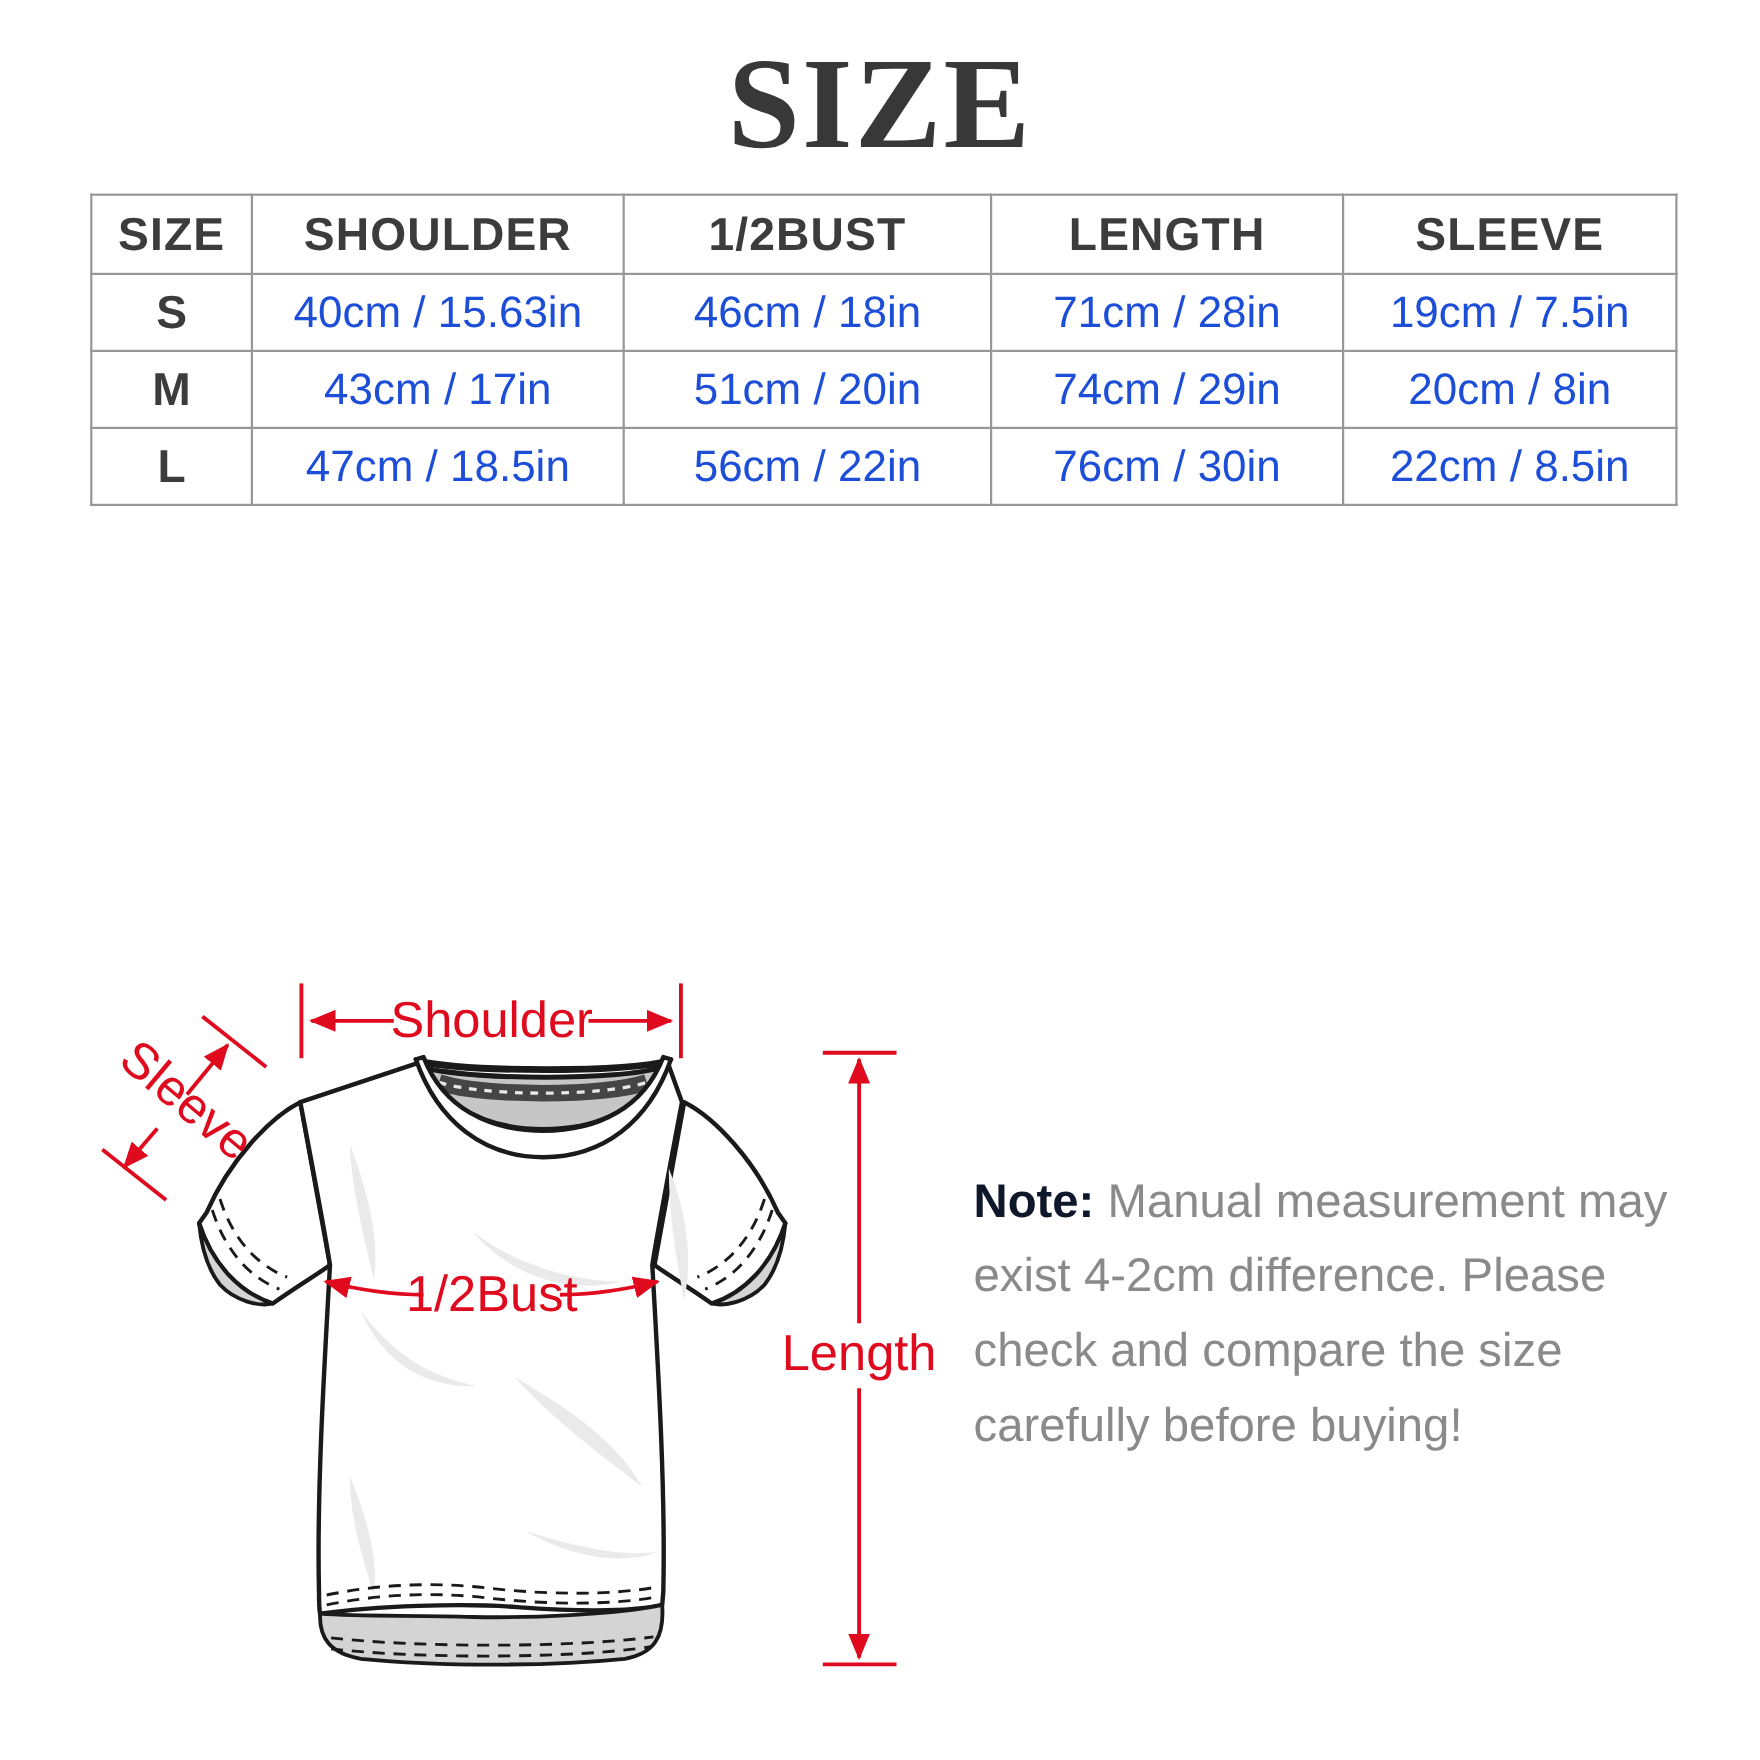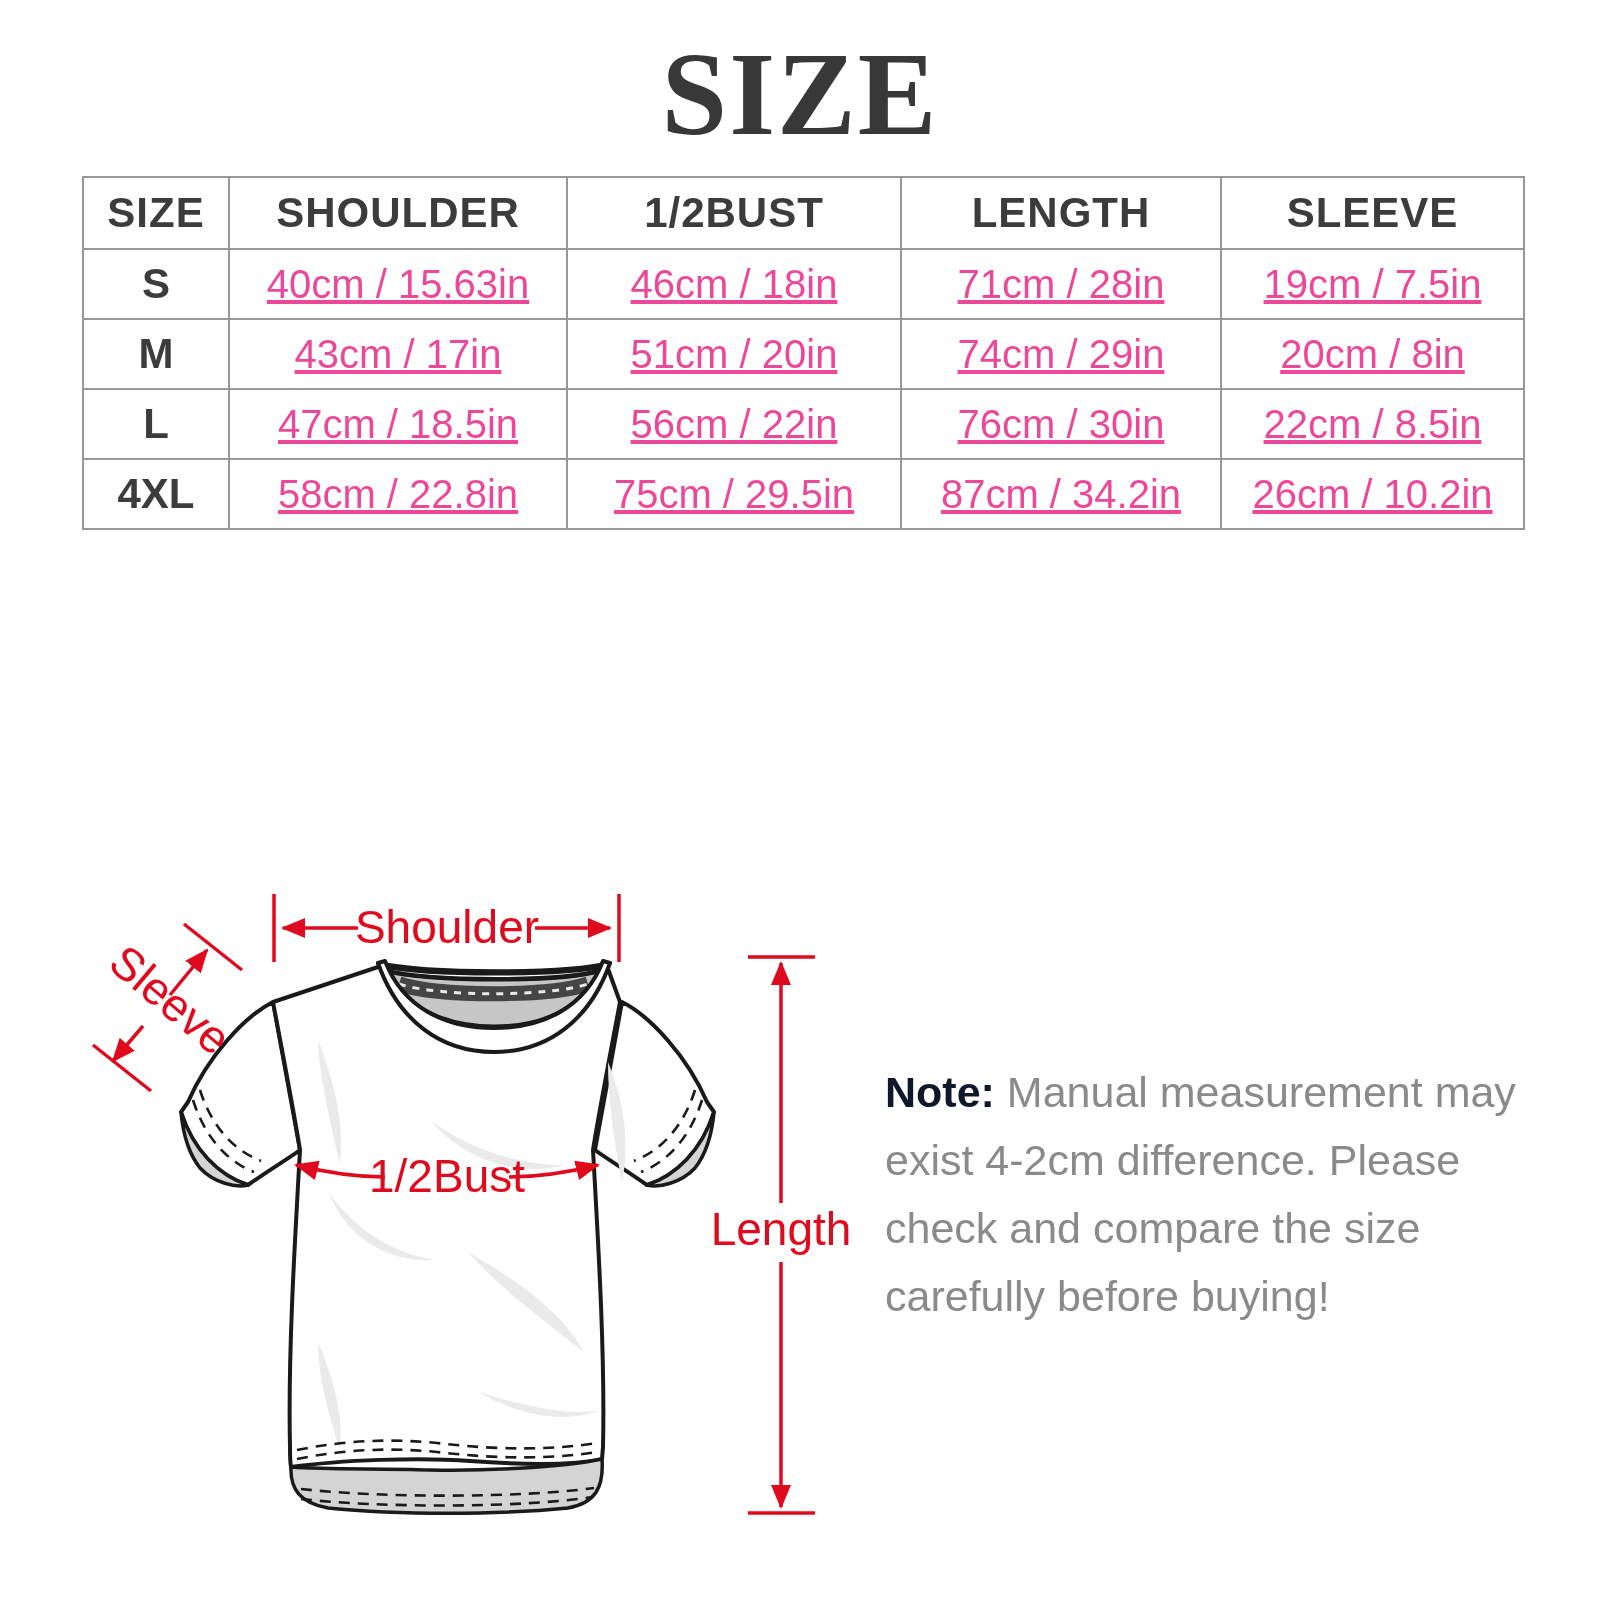--- a/index.html
+++ b/index.html
@@ -20,21 +20,21 @@
   }
   .size-table th,.size-table td{
     border:2px solid #979797;text-align:center;vertical-align:middle;
     padding:0;overflow:hidden;white-space:nowrap;
   }
   .size-table thead th{
     height:70px;font-size:42px;font-weight:bold;color:#3c3c3c;letter-spacing:1px;
   }
   .size-table tbody tr{height:70px;}
   .size-table tbody th{font-size:42px;font-weight:bold;color:#3c3c3c;}
-  .size-table tbody td{font-size:40px;font-weight:normal;color:#ec4899;text-decoration:underline;}
+  .size-table tbody td{font-size:40px;font-weight:normal;color:#1d4ed8;}
   
   .diagram-svg{position:absolute;left:60px;top:860px;width:800px;height:700px;}
   .shirt-line{fill:none;stroke:#1a1a1a;stroke-width:4;stroke-linejoin:round;stroke-linecap:round;}
   .shirt-fill{fill:#ffffff;stroke:#1a1a1a;stroke-width:4;stroke-linejoin:round;}
   .shirt-gray{fill:#d4d4d4;stroke:#1a1a1a;stroke-width:3.5;stroke-linejoin:round;}
   .wrinkle{fill:#eaeaea;stroke:none;}
   .stitch{fill:none;stroke:#1a1a1a;stroke-width:2.6;stroke-dasharray:11 8;stroke-linecap:butt;}
   .red-stroke{fill:none;stroke:var(--red,#e00a1e);stroke-width:3.5;stroke-linecap:butt;}
   .red-text{fill:var(--red,#e00a1e);font-family:"Liberation Sans",sans-serif;font-size:46px;}
   
@@ -80,27 +80,20 @@
         <td>51cm / 20in</td>
         <td>74cm / 29in</td>
         <td>20cm / 8in</td>
       </tr>
       <tr>
         <th>L</th>
         <td>47cm / 18.5in</td>
         <td>56cm / 22in</td>
         <td>76cm / 30in</td>
         <td>22cm / 8.5in</td>
-      </tr>
-      <tr>
-        <th>4XL</th>
-        <td>58cm / 22.8in</td>
-        <td>75cm / 29.5in</td>
-        <td>87cm / 34.2in</td>
-        <td>26cm / 10.2in</td>
       </tr>
     </tbody>
 </table>
 
 <svg class="diagram-svg" viewBox="60 860 800 700" xmlns="http://www.w3.org/2000/svg">
   <defs>
     <marker id="arrHead" markerUnits="userSpaceOnUse" markerWidth="24" markerHeight="20" refX="22" refY="10" orient="auto">
       <path d="M0,0 L24,10 L0,20 Z" fill="#e00a1e"></path>
     </marker>
   </defs>

